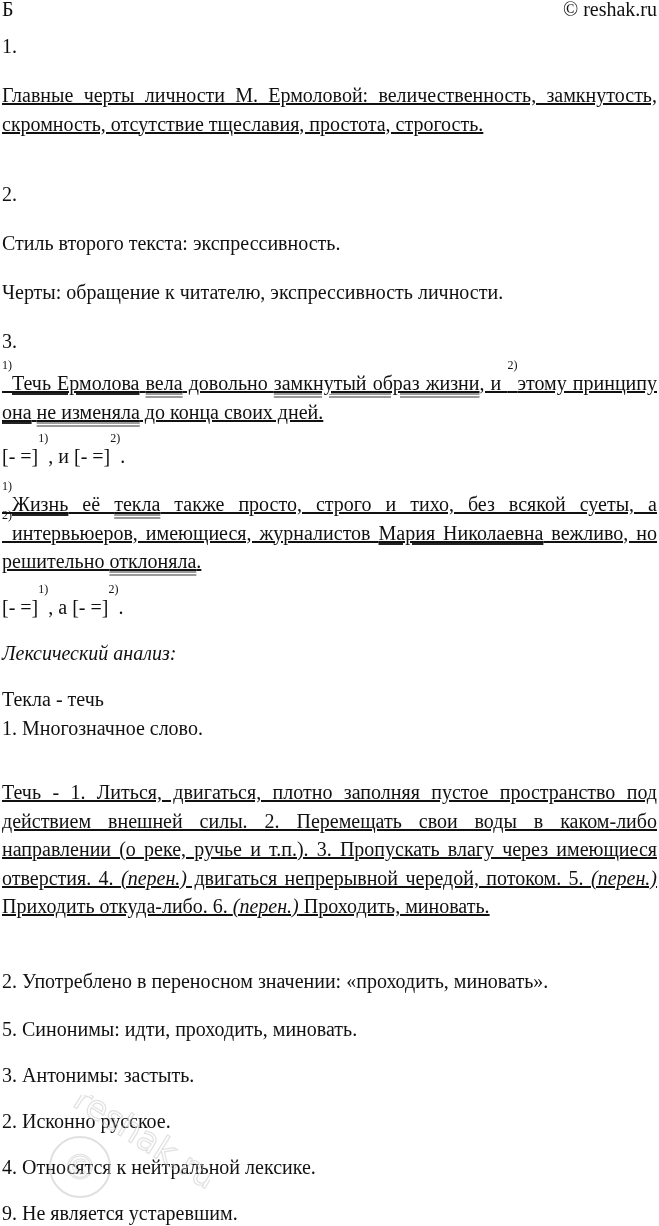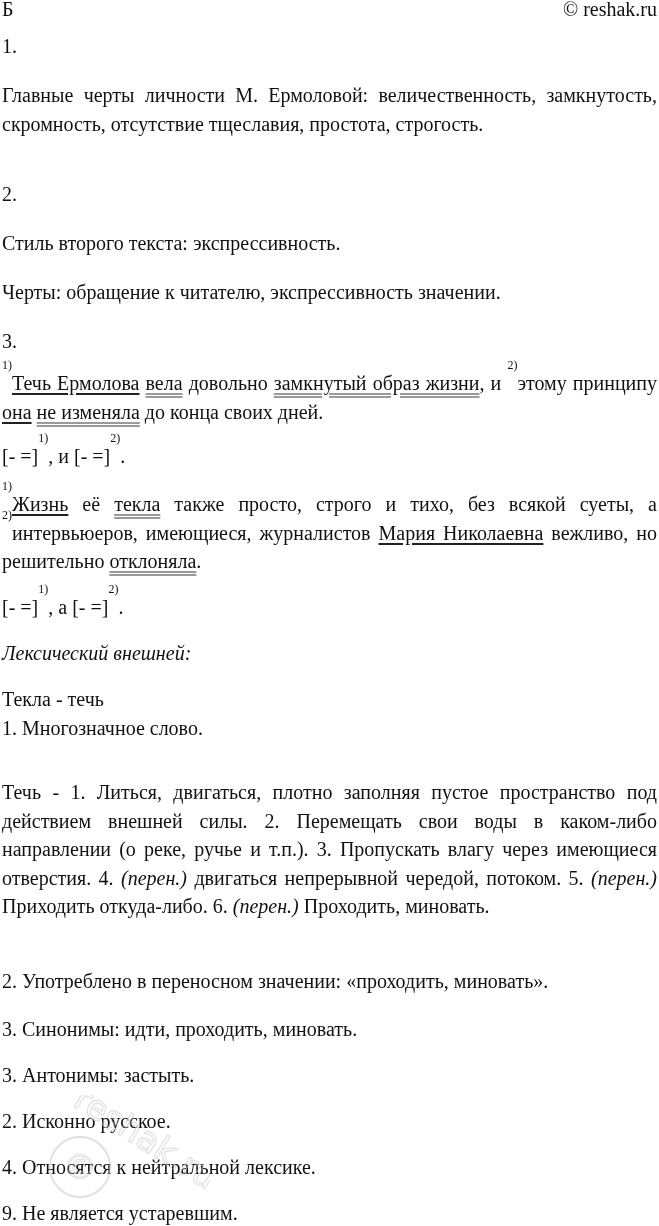--- a/index.html
+++ b/index.html
@@ -6,21 +6,21 @@
   body {
     width: 659px; height: 1226px; overflow: hidden; position: relative;
     font-family: "Liberation Serif", "DejaVu Serif", serif;
     font-size: 20px; color: #111111;
   }
   .page { position: absolute; left: 2px; top: 0; width: 655px; }
   .header { position: absolute; top: -4px; left: 0; width: 655px; height: 26px; line-height: 26px; }
   .header .left { position: absolute; left: 0; }
   .header .right { position: absolute; right: 0; }
   .blk { position: absolute; left: 0; width: 655px; line-height: 28.5px; }
-  .just { text-align: justify; text-align-last: left; }
+  .just { text-align: justify; text-align-last: left; text-decoration: underline; }
   sup { font-size: 12px; vertical-align: top; position: relative; top: -4px; line-height: 0; }
   .u1 { text-decoration: underline; text-decoration-thickness: 2px; text-underline-offset: 3px; text-decoration-color: #222; }
   .u2 { text-decoration: underline double; text-decoration-color: #9a9a9a; text-underline-offset: 3px; }
   .it { font-style: italic; }
   .wm {
     position: absolute; left: 40px; top: 1095px; width: 170px; height: 110px;
     pointer-events: none; opacity: 0.55;
   }
 </style>
 </head>
@@ -31,40 +31,40 @@
   <div class="header">
     <span class="left">Б</span>
     <span class="right">© reshak.ru</span>
   </div>
 
   <div class="blk" style="top:32px">1.</div>
   <div class="blk just" style="top:81px">Главные черты личности М. Ермоловой: величественность, замкнутость, скромность, отсутствие тщеславия, простота, строгость.</div>
 
   <div class="blk" style="top:180px">2.</div>
   <div class="blk" style="top:229px">Стиль второго текста: экспрессивность.</div>
-  <div class="blk" style="top:278px">Черты: обращение к читателю, экспрессивность значении.</div>
+  <div class="blk" style="top:278px">Черты: обращение к читателю, экспрессивность личности.</div>
 
   <div class="blk" style="top:327px">3.</div>
 
   <div class="blk just" style="top:369px"><sup>1)</sup><span class="u1">Течь Ермолова</span> <span class="u2">вела</span><span> довольно </span><span class="u2">замкнутый образ жизни</span><span>, и </span><sup>2)</sup><span>этому принципу </span><span class="u1">она</span> <span class="u2">не изменяла</span><span> до конца своих дней.</span></div>
 
   <div class="blk" style="top:442px"><span>[- =]</span><sup>1)</sup><span>, и </span><span>[- =]</span><sup>2)</sup><span>.</span></div>
 
   <div class="blk just" style="top:490px"><sup>1)</sup><span class="u1">Жизнь</span><span> её </span><span class="u2">текла</span><span> также просто, строго и тихо, без всякой суеты, а </span><sup>2)</sup><span>интервьюеров, имеющиеся, журналистов </span><span class="u1">Мария Николаевна</span><span> вежливо, но решительно </span><span class="u2">отклоняла</span><span>.</span></div>
 
   <div class="blk" style="top:593px"><span>[- =]</span><sup>1)</sup><span>, а </span><span>[- =]</span><sup>2)</sup><span>.</span></div>
 
-  <div class="blk it" style="top:639px">Лексический внешней:</div>
+  <div class="blk it" style="top:639px">Лексический анализ:</div>
   <div class="blk" style="top:685px">Текла - течь</div>
   <div class="blk" style="top:714px">1. Многозначное слово.</div>
 
   <div class="blk just" style="top:778px"><span>Течь - 1. Литься, двигаться, плотно заполняя пустое пространство под действием внешней силы. 2. Перемещать свои воды в каком-либо направлении (о реке, ручье и т.п.). 3. Пропускать влагу через имеющиеся отверстия. 4. </span><span class="it">(перен.)</span><span> двигаться непрерывной чередой, потоком. 5. </span><span class="it">(перен.)</span><span> Приходить откуда-либо. 6. </span><span class="it">(перен.)</span><span> Проходить, миновать.</span></div>
 
   <div class="blk" style="top:967px">2. Употреблено в переносном значении: «проходить, миновать».</div>
-  <div class="blk" style="top:1015px">3. Синонимы: идти, проходить, миновать.</div>
+  <div class="blk" style="top:1015px">5. Синонимы: идти, проходить, миновать.</div>
   <div class="blk" style="top:1061px">3. Антонимы: застыть.</div>
   <div class="blk" style="top:1107px">2. Исконно русское.</div>
   <div class="blk" style="top:1153px">4. Относятся к нейтральной лексике.</div>
   <div class="blk" style="top:1199px">9. Не является устаревшим.</div>
 </div>
 
 <svg class="wm" viewBox="0 0 170 110">
   <circle cx="40" cy="72" r="30" fill="none" stroke="#c8c8c8" stroke-width="2"></circle>
   <text x="40" y="84" text-anchor="middle" font-family="DejaVu Sans, sans-serif" font-size="34" fill="none" stroke="#c8c8c8" stroke-width="1">©</text>
   <text x="20" y="30" transform="rotate(32 60 40)" font-family="DejaVu Sans, sans-serif" font-size="34" fill="none" stroke="#c8c8c8" stroke-width="1.2">reshak.ru</text>

